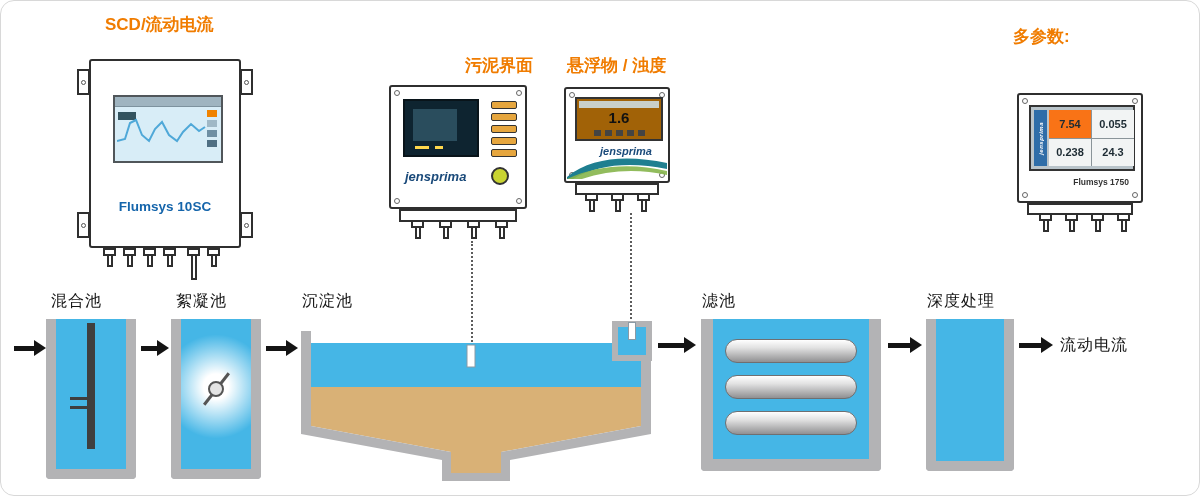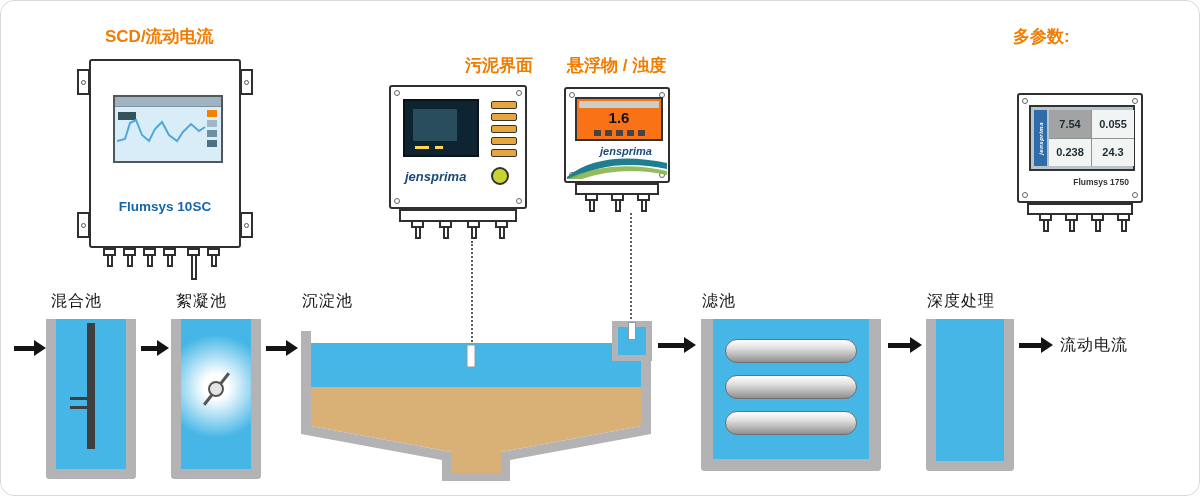--- a/index.html
+++ b/index.html
@@ -66,46 +66,46 @@
                background:#0e2430; border:2px solid #09141a; }
   .d2-inner { position:absolute; left:8px; top:8px; width:44px; height:32px; background:#2a4d5d; }
   .d2-pix { position:absolute; height:3px; background:#ffd84d; }
   .d2-btn { position:absolute; left:100px; width:26px; height:8px; background:#e6a63e;
             border:1.5px solid #333; border-radius:2px; }
   .d2-badge { position:absolute; left:100px; top:80px; width:18px; height:18px; border-radius:50%;
               background:#c9d432; border:2px solid #333; }
 
   
   .d3-screen { position:absolute; left:9px; top:8px; width:88px; height:44px;
-               border:2px solid #333; background:#f97316; }
+               border:2px solid #333; background:#a16207; }
   .d3-hdr { height:7px; margin:2px; background:#c9cfc9; }
   .d3-value { text-align:center; font-weight:bold; font-size:15px; color:#111; line-height:16px; }
   .d3-btnrow { position:absolute; left:0; right:0; bottom:3px; display:flex; gap:4px; justify-content:center; }
   .d3-btnrow .b { width:7px; height:6px; background:#444; }
 
   
   .d4-bezel { position:absolute; left:10px; top:10px; width:106px; height:66px;
               border:2px solid #333; background:#b9c4ca; }
   .d4-strip { position:absolute; left:3px; top:3px; width:13px; height:56px; background:#2e6da8;
               display:flex; align-items:center; justify-content:center; overflow:hidden; }
   .d4-strip span { writing-mode:vertical-rl; transform:rotate(180deg); font-size:6px; color:#fff;
                    font-style:italic; font-weight:bold; letter-spacing:0.5px; }
   .d4-grid { position:absolute; left:18px; top:3px; width:85px; height:56px;
              display:grid; grid-template-columns:1fr 1fr; grid-template-rows:1fr 1fr; gap:1px; background:#8a9499; }
   .d4-cell { background:#f2f4f4; display:flex; align-items:center; justify-content:center;
              font-weight:bold; font-size:11px; color:#1d2b33; }
-  .d4-cell.tl { background:#a3a3a3; }
+  .d4-cell.tl { background:#f97316; }
   .d4-model { position:absolute; right:12px; top:82px; font-size:8.5px; font-weight:bold; color:#333; }
 </style>
 </head>
 <body>
 
 <div class="canvas">
 
-  <div class="o-label" style="left:104px; top:24px;text-align:center;">SCD/流动电流</div>
+  <div class="o-label" style="left:104px; top:12px;text-align:center;">SCD/流动电流</div>
   <div class="o-label" style="left:424px; top:53px;margin-left:40px;">污泥界面</div>
   <div class="o-label" style="left:566px; top:53px;">悬浮物 / 浊度</div>
   <div class="o-label" style="left:1012px; top:24px;">多参数:</div>
 
   <div class="dev" style="left:88px; top:58px; width:152px; height:189px;text-decoration:underline;">
     <div class="tab" style="left:-14px; top:8px;">
         <span class="tab-hole"></span>
       </div>
     <div class="tab" style="left:-14px; top:151px;">
         <span class="tab-hole"></span>

